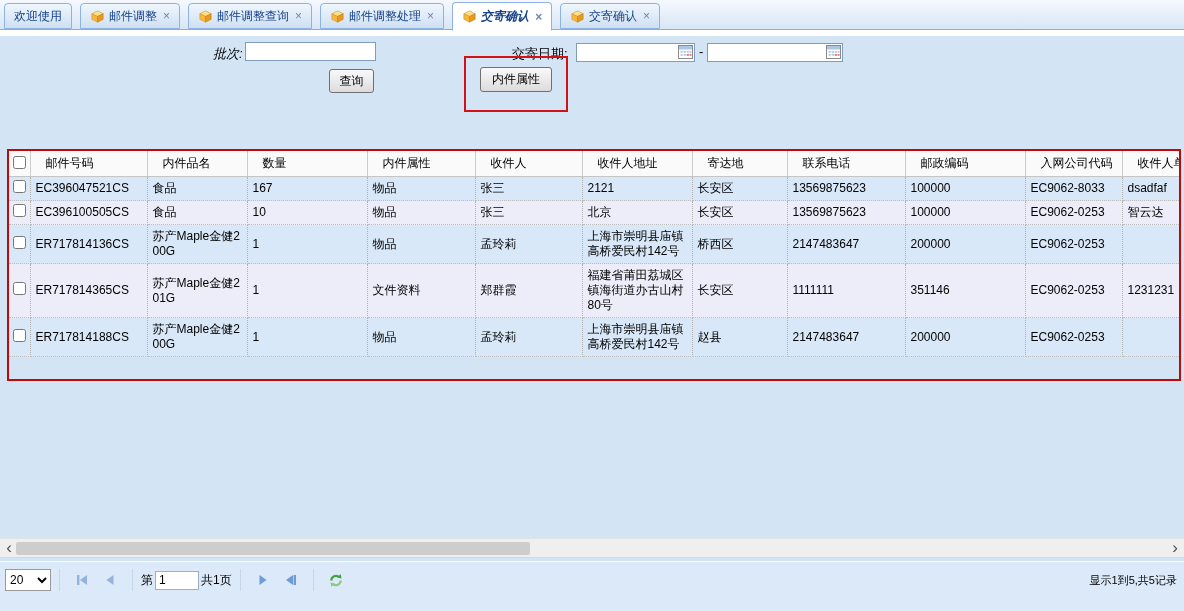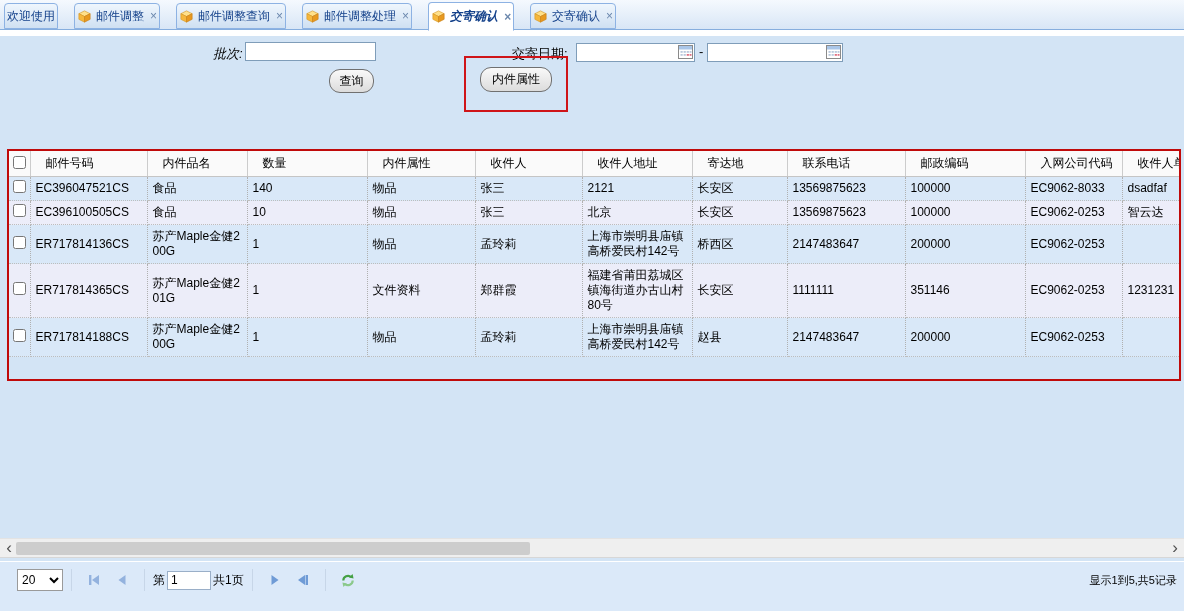--- a/index.html
+++ b/index.html
@@ -5,39 +5,39 @@
 <style>
   * { box-sizing: border-box; margin: 0; padding: 0; }
   body { font-family: "Liberation Sans", sans-serif; background:#fff; }
   .screen { position:relative; width:1184px; height:611px; background:#d3e4f5; overflow:hidden; }
 
   
   .tabbar { position:absolute; left:0; top:0; width:100%; height:30px;
             background:linear-gradient(#f5f9fe,#d8e6f6);
             border-bottom:1px solid #86aede; display:flex; align-items:flex-end; }
   .tabbar-gap { position:absolute; left:0; top:30px; width:100%; height:6px; background:#fff; }
-  .tab { display:flex; align-items:center; gap:4px; margin:0 12px 0 4px; height:26px;
-         padding:0 2px; background:linear-gradient(#eff6fd,#cfe0f2);
+  .tab { display:flex; align-items:center; gap:4px; margin:0 4px 0 4px; height:26px;
+         padding:0 9px; background:linear-gradient(#eff6fd,#cfe0f2);
          border:1px solid #8db2e3; border-radius:4px 4px 0 0;
          color:#15428b; font-size:12px; cursor:pointer; position:relative;justify-content:center; }
   .tab.active { background:#fff; height:29px; margin-bottom:-2px; z-index:3;
                 border-bottom:1px solid #fff; font-weight:bold;font-style:italic; }
   .tab .close { font-size:12px; color:#6c88ad; margin-left:2px; line-height:1; }
   .tab svg { display:block; }
 
   
   .flabel { position:absolute; font-size:13px; color:#000; }
   .txt { position:absolute; border:1px solid #7f9db9; background:#fff; height:19px;
          font-size:12px; padding:0 3px; font-family:"Liberation Sans",sans-serif; }
   .datewrap { position:absolute; height:19px; }
   .datewrap input { width:100%; height:100%; border:1px solid #7f9db9; background:#fff;
                     font-size:12px; padding:0 20px 0 3px; }
   .datewrap .cal { position:absolute; right:2px; top:2px; cursor:pointer; }
   .btn { position:absolute; background:linear-gradient(#f9f9f9,#dcdcdc);
-         border:1px solid #707070; border-radius:11px; font-size:12px; color:#000;
+         border:1px solid #707070; border-radius:3px; font-size:12px; color:#000;
          font-family:"Liberation Sans",sans-serif; cursor:pointer; }
   .red-outline { position:absolute; border:2px solid #cf1418; background:transparent; pointer-events:none; }
 
   
   .table-box { position:absolute; left:7px; top:149px; width:1174px; height:232px;
                border:2px solid #c00a0a; overflow:hidden; background:#d3e4f5; }
   table.grid { border-collapse:collapse; table-layout:fixed; width:1233px; }
   table.grid th { background:#fafafa; font-weight:normal; text-align:left; font-size:12px;
                   padding:4px 15px; border-right:1px solid #ccc; border-bottom:1px solid #c5c5c5;
                   height:24px; white-space:nowrap; overflow:hidden; color:#000; }
@@ -54,21 +54,21 @@
              border-top:1px solid #e3e3e3; border-bottom:1px solid #d7d7d7; }
   .hscroll .arr { position:absolute; top:-1px; font-size:17px; color:#505050; width:14px;
                   text-align:center; line-height:20px; cursor:pointer; user-select:none; }
   .hscroll .arr.left { left:2px; } .hscroll .arr.right { right:2px; }
   .hscroll .thumb { position:absolute; left:16px; top:3px; width:514px; height:13px;
                     background:#cdcdcd; border-radius:2px; cursor:pointer; }
 
   
   .pagerbar { position:absolute; left:0; top:561px; width:100%; height:50px;
               background:#dbe9f9; border-top:1px solid #fff; }
-  .pager-controls { position:absolute; left:17px; top:6px; display:flex; align-items:center; height:24px; }
+  .pager-controls { position:absolute; left:5px; top:6px; display:flex; align-items:center; height:24px; }
   .pager-controls .sep { width:1px; height:22px; background:#c7d6e8; margin:0 8px; }
   .pager-controls select { width:46px; height:22px; font-size:12px; border:1px solid #9a9a9a; background:#fff; }
   .pbtn { width:16px; height:16px; margin:0 6px; cursor:pointer; display:flex; align-items:center; }
   .page-num-group { display:flex; align-items:center; font-size:12px; gap:2px; }
   .page-num-group input { width:44px; height:19px; border:1px solid #9aafc8; font-size:12px; padding:0 3px; }
   .pager-status { position:absolute; right:7px; top:11px; font-size:11px; color:#000; }
 </style>
 </head>
 <body>
 
@@ -220,21 +220,21 @@
             <th>邮政编码</th>
             <th>入网公司代码</th>
             <th>收件人单位</th>
           </tr>
         </thead>
       <tbody>
           <tr class="row-a">
             <td class="cb"><input type="checkbox" style=""></td>
             <td>EC396047521CS</td>
             <td>食品</td>
-            <td>140</td>
+            <td>167</td>
             <td>物品</td>
             <td>张三</td>
             <td>2121</td>
             <td>长安区</td>
             <td>13569875623</td>
             <td>100000</td>
             <td>EC9062-8033</td>
             <td>dsadfaf</td>
           </tr>
           <tr class="row-b">

